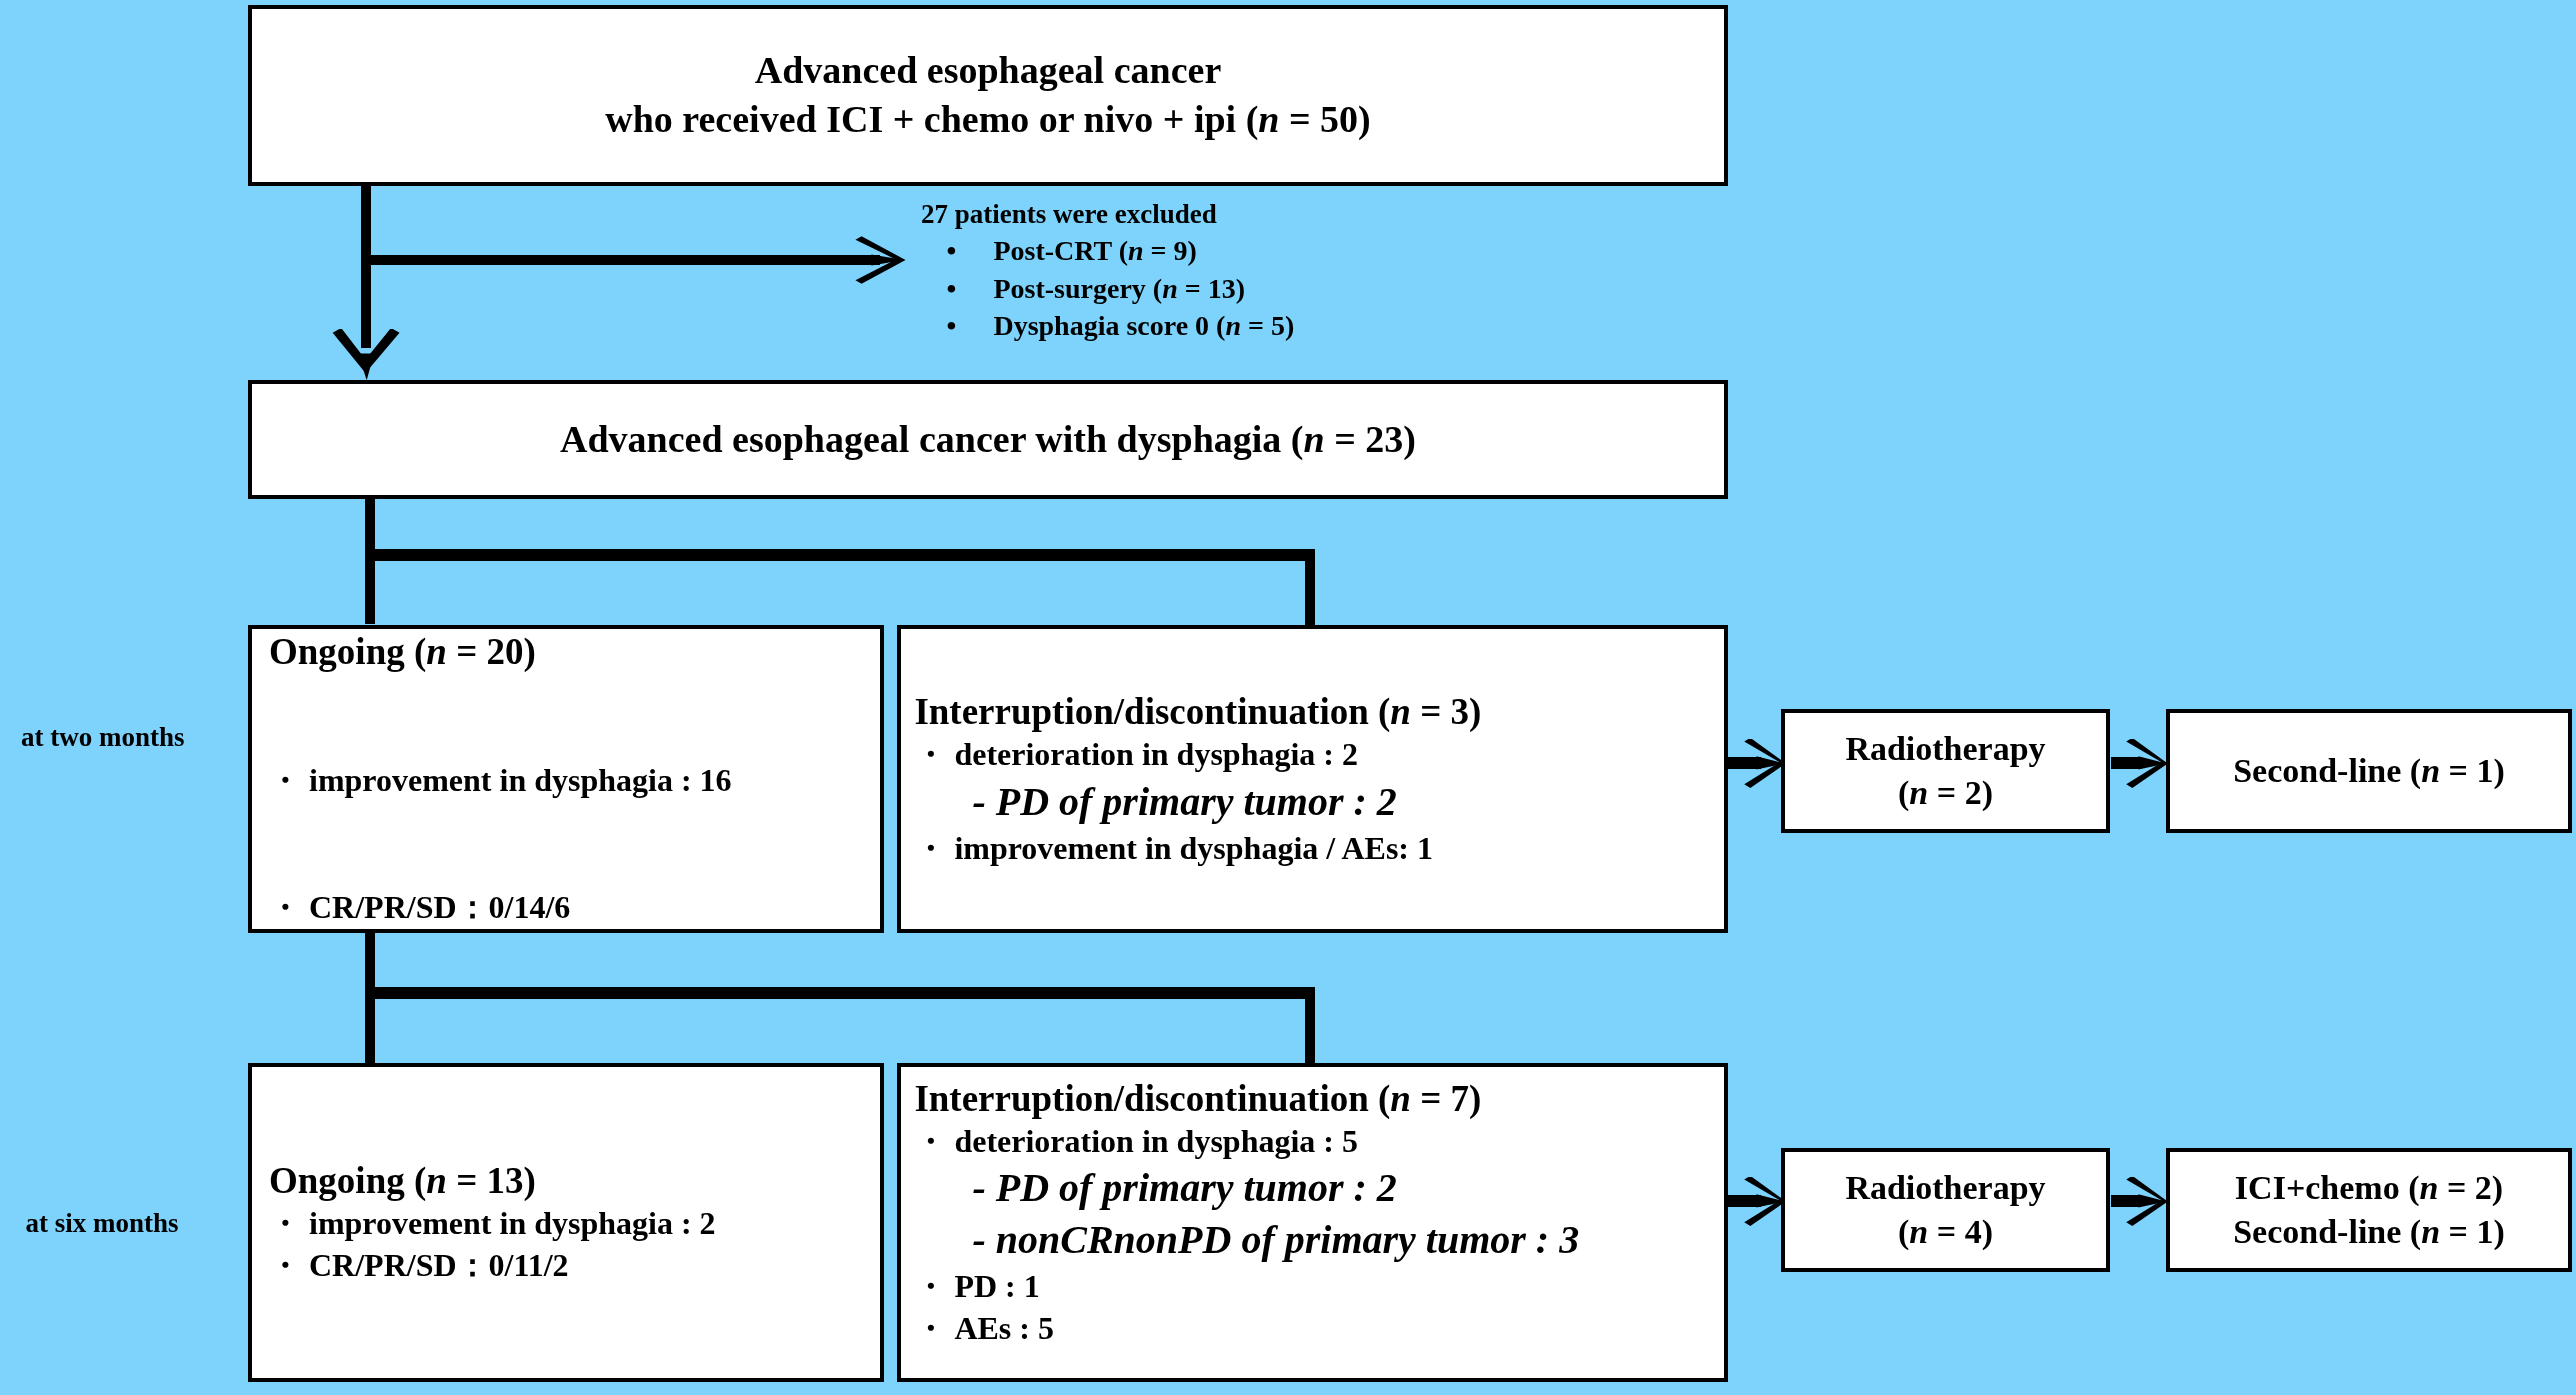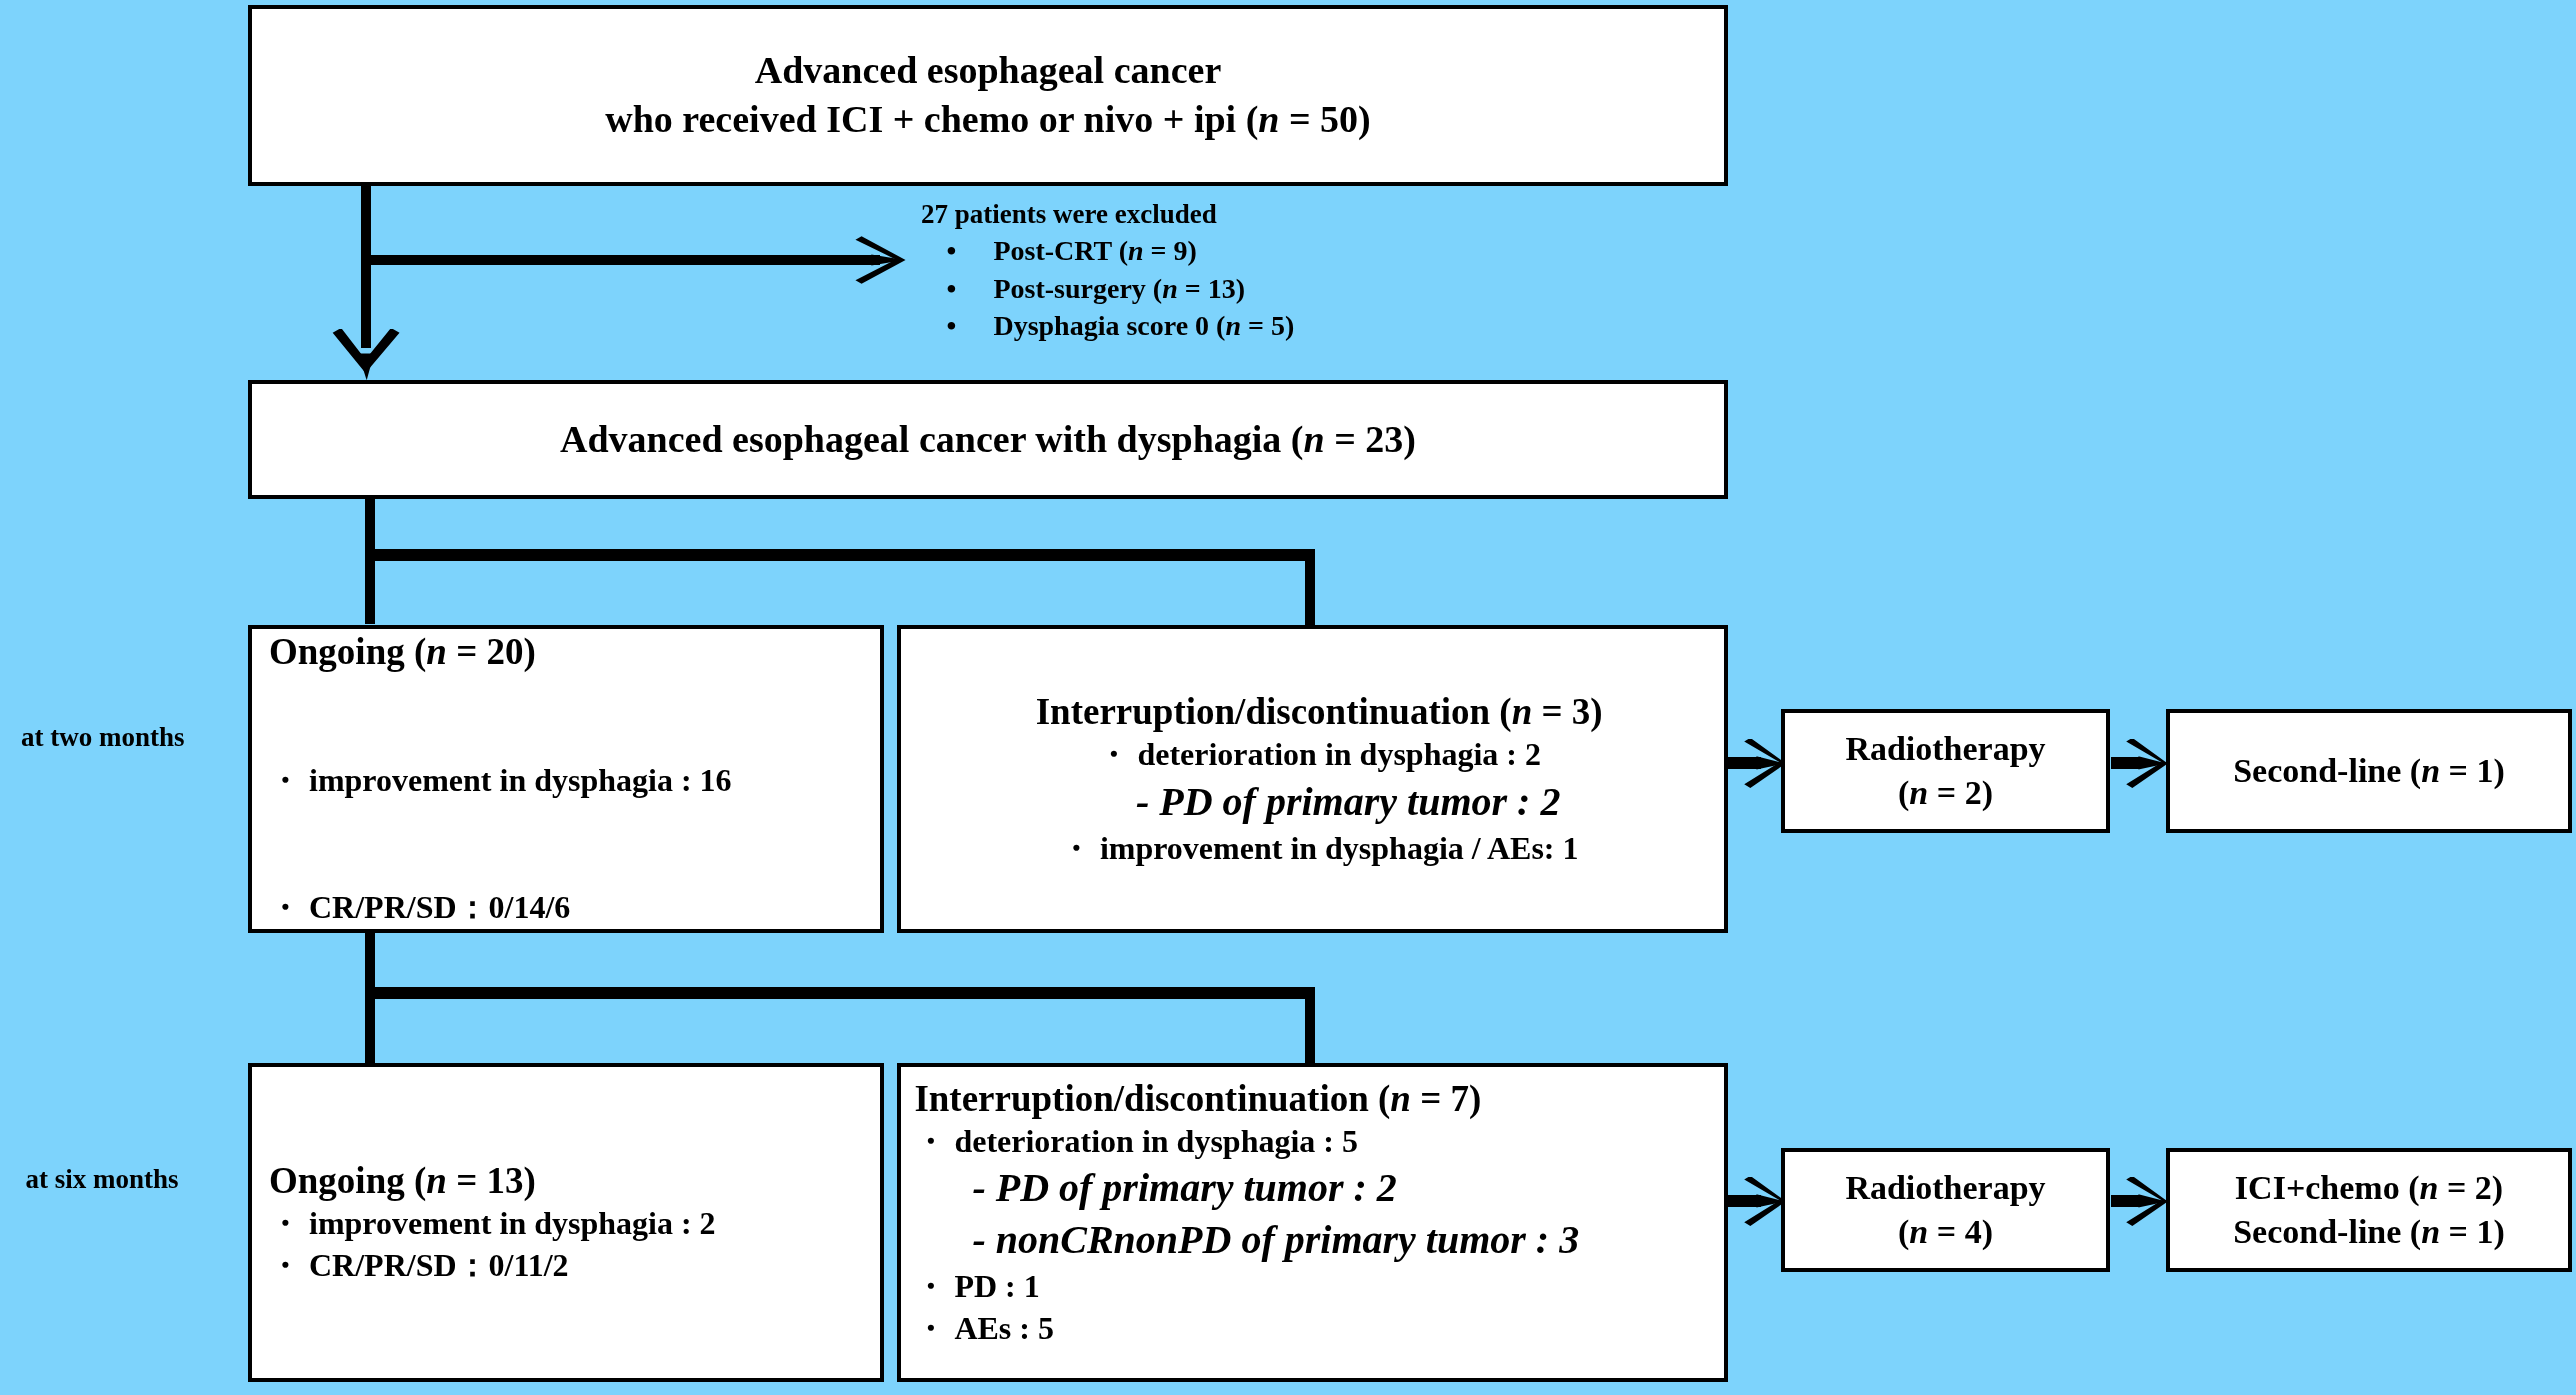--- a/index.html
+++ b/index.html
@@ -84,21 +84,21 @@
   <div class="ln" style="left:365px;top:499px;width:10.4px;height:125px;"></div>
   <div class="ln" style="left:365px;top:549px;width:950px;height:12px;"></div>
   <div class="ln" style="left:1305px;top:549px;width:10.4px;height:76px;"></div>
 
   <div class="box lft" style="left:248px;top:625px;width:636px;height:308px;padding:0 0 0 17px;justify-content:space-between;">
     <div class="hdr blk"><span>Ongoing (</span><span class="it">n</span><span> = 20)</span></div>
     <div class="bul blk">・ improvement in dysphagia : 16</div>
     <div class="bul blk">・ CR/PR/SD：0/14/6</div>
   </div>
 
-  <div class="box lft" style="left:897px;top:625px;width:831px;height:308px;padding:0 0 0 13.4px;align-items:center;">
+  <div class="box lft" style="left:897px;top:625px;width:831px;height:308px;padding:0 0 0 13.4px;">
     <div class="hdr blk"><span>Interruption/discontinuation (</span><span class="it">n</span><span> = 3)</span></div>
     <div class="bul blk">・ deterioration in dysphagia : 2</div>
     <div class="sub blk ind">- PD of primary tumor : 2</div>
     <div class="bul blk">・ improvement in dysphagia / AEs: 1</div>
   </div>
 
   <div class="ln" style="left:1728px;top:757px;width:33px;height:12px;"></div>
   <svg class="arrow-r" style="left:1743px;top:739px;width:44px;height:49px;" viewBox="0 0 72 80">
     <path d="M 2 4 L 60 38 L 2 74 L 12 80 L 70 40 L 12 -2 Z" fill="#000"></path>
     <path d="M 22 28 L 22 50 L 68 40 Z" fill="#000"></path>
@@ -155,16 +155,16 @@
   <svg class="arrow-r" style="left:2125px;top:1177px;width:44px;height:49px;" viewBox="0 0 72 80">
     <path d="M 2 4 L 60 38 L 2 74 L 12 80 L 70 40 L 12 -2 Z" fill="#000"></path>
     <path d="M 22 28 L 22 50 L 68 40 Z" fill="#000"></path>
   </svg>
 
   <div class="box ctr" style="left:2166px;top:1148px;width:406px;height:124px;">
     <div class="ttl mid blk"><span>ICI+chemo (</span><span class="it">n</span><span> = 2)</span></div>
     <div class="ttl mid blk"><span>Second-line (</span><span class="it">n</span><span> = 1)</span></div>
   </div>
 
-  <div class="side" style="left:25.6px;top:1164px;">at six months</div>
+  <div class="side" style="left:25.6px;top:1208px;">at six months</div>
 
 </div>
 
 
 </body></html>

